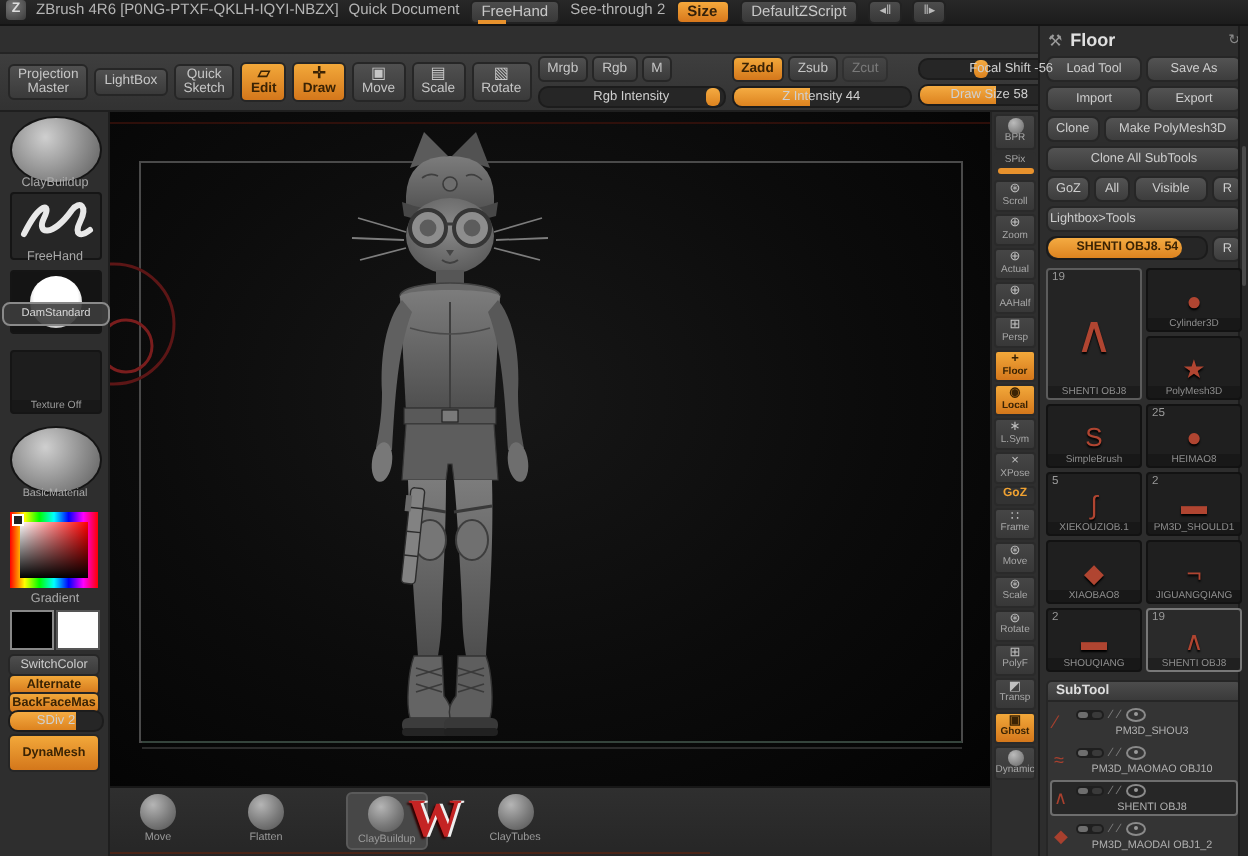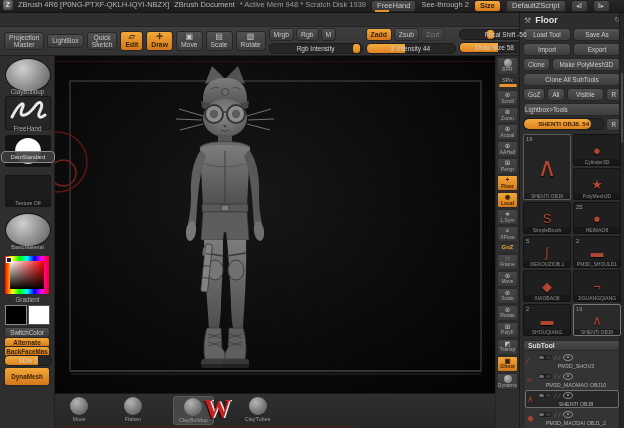--- a/index.html
+++ b/index.html
@@ -127,22 +127,21 @@
   .tp-scroll .th{position:absolute;left:1px;top:60px;width:2px;height:70px;background:#4a4a4a;border-radius:1px;}
 </style>
 </head>
 <body>
 
 <div id="app">
 
   <div class="titlebar">
     <span class="tb-logo">Z</span>
     <span class="tb-text">ZBrush 4R6 [P0NG-PTXF-QKLH-IQYI-NBZX]</span>
-    <span class="tb-text">ZBrush Document</span>
-    <span class="tb-text tb-mem">* Active Mem 948 * Scratch Disk 1939</span>
+    <span class="tb-text">Quick Document</span>
     <span class="tb-btn qs">FreeHand</span>
     <span class="tb-text">See-through 2</span>
     <span class="tb-btn orange">Size</span>
     <span class="tb-btn">DefaultZScript</span>
     <span class="tb-btn tb-ico">◂‖</span>
     <span class="tb-btn tb-ico">‖▸</span>
     <span class="tb-spacer"></span>
 
   </div>
 

